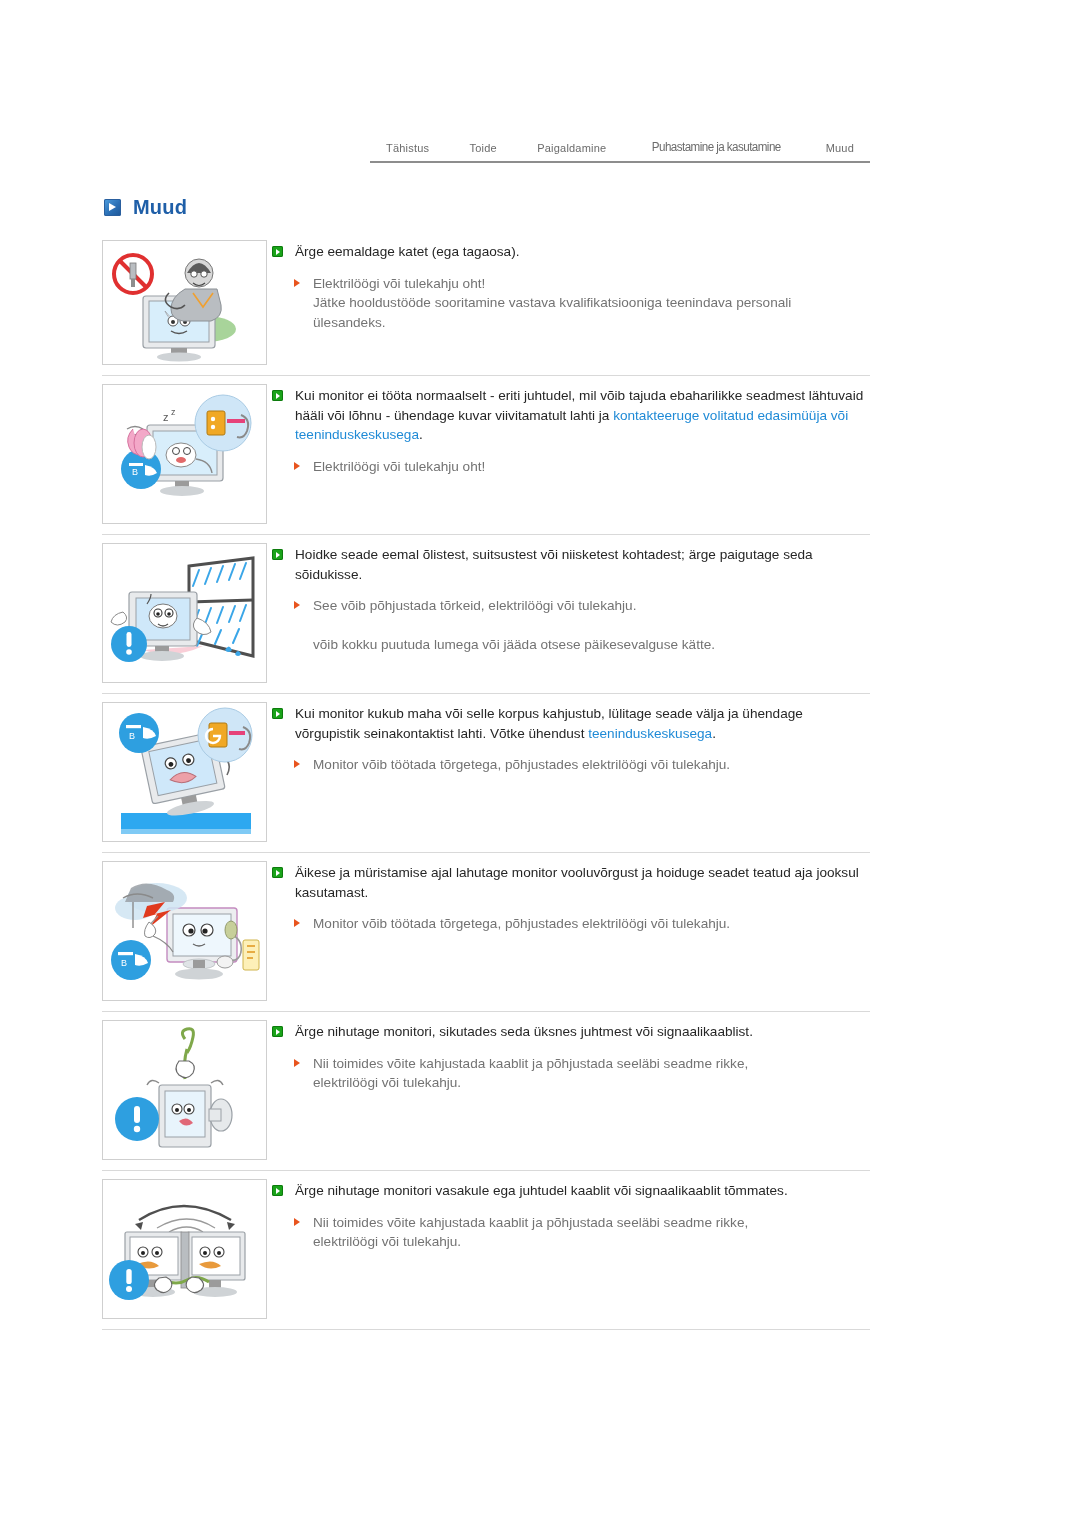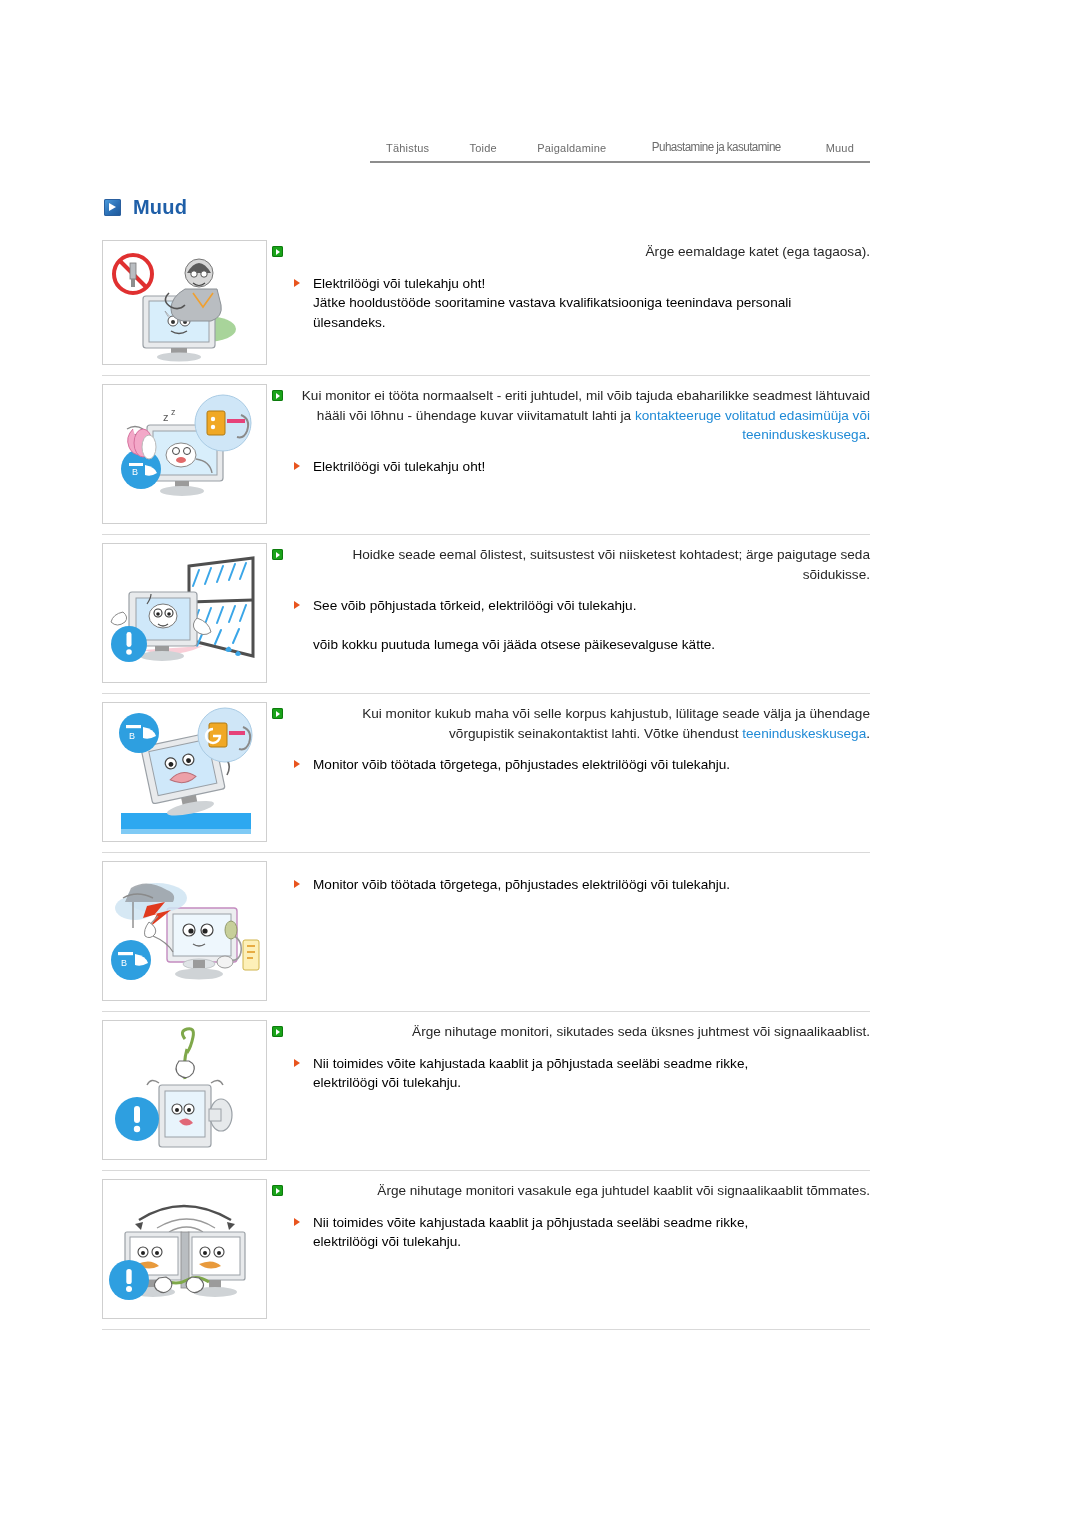--- a/index.html
+++ b/index.html
@@ -122,21 +122,20 @@
     box-sizing: border-box;
   }
 
   
   .b1 {
     position: relative;
     padding-left: 23px;
     font-size: 13.6px;
     line-height: 19.5px;
     color: #262626;
-    text-align: right;
   }
   .b1 .marker {
     position: absolute;
     left: 0;
     top: 4px;
     width: 11px;
     height: 11px;
     border-radius: 2px;
     background: #19a319;
     box-shadow: 0 0 0 1px #0d7a0d inset;
@@ -151,21 +150,21 @@
     border-bottom: 3px solid transparent;
   }
 
   
   .b2 {
     position: relative;
     padding-left: 41px;
     margin-top: 12px;
     font-size: 13.6px;
     line-height: 19.5px;
-    color: #000000;
+    color: #737373;
   }
   .b2 .marker2 {
     position: absolute;
     left: 22px;
     top: 5px;
     width: 0;
     height: 0;
     border-left: 6px solid #e8541e;
     border-top: 4px solid transparent;
     border-bottom: 4px solid transparent;
@@ -417,20 +416,24 @@
           <rect x="140" y="78" width="16" height="30" rx="2" fill="#fdf0b8" stroke="#d0b44c" stroke-width="1"></rect>
           <path d="M144 84 l8 0 M144 90 l8 0 M144 96 l6 0" stroke="#e0951e" stroke-width="1.6"></path>
           <circle cx="28" cy="98" r="20" fill="#2e9fe0"></circle>
           <rect x="15" y="90" width="15" height="3.2" fill="#ffffff"></rect>
           <path d="M32 92 q11 2 13 9 q-7 4 -13 2z" fill="#ffffff"></path>
           <text x="18" y="104" font-family="Liberation Sans, sans-serif" font-size="9" fill="#ffffff">B</text>
         </svg>
       </div>
     </div>
     <div class="text-cell">
+      <div class="b1">
+        <span class="marker"></span>
+        <span>Äikese ja müristamise ajal lahutage monitor vooluvõrgust ja hoiduge seadet teatud aja jooksul kasutamast.</span>
+      </div>
       <div class="b2">
         <span class="marker2"></span>
         <span>Monitor võib töötada tõrgetega, põhjustades elektrilöögi või tulekahju.</span>
       </div>
     </div>
   </div>
 
   <div class="section">
     <div class="figure-cell">
       <div class="figure-box tall">

